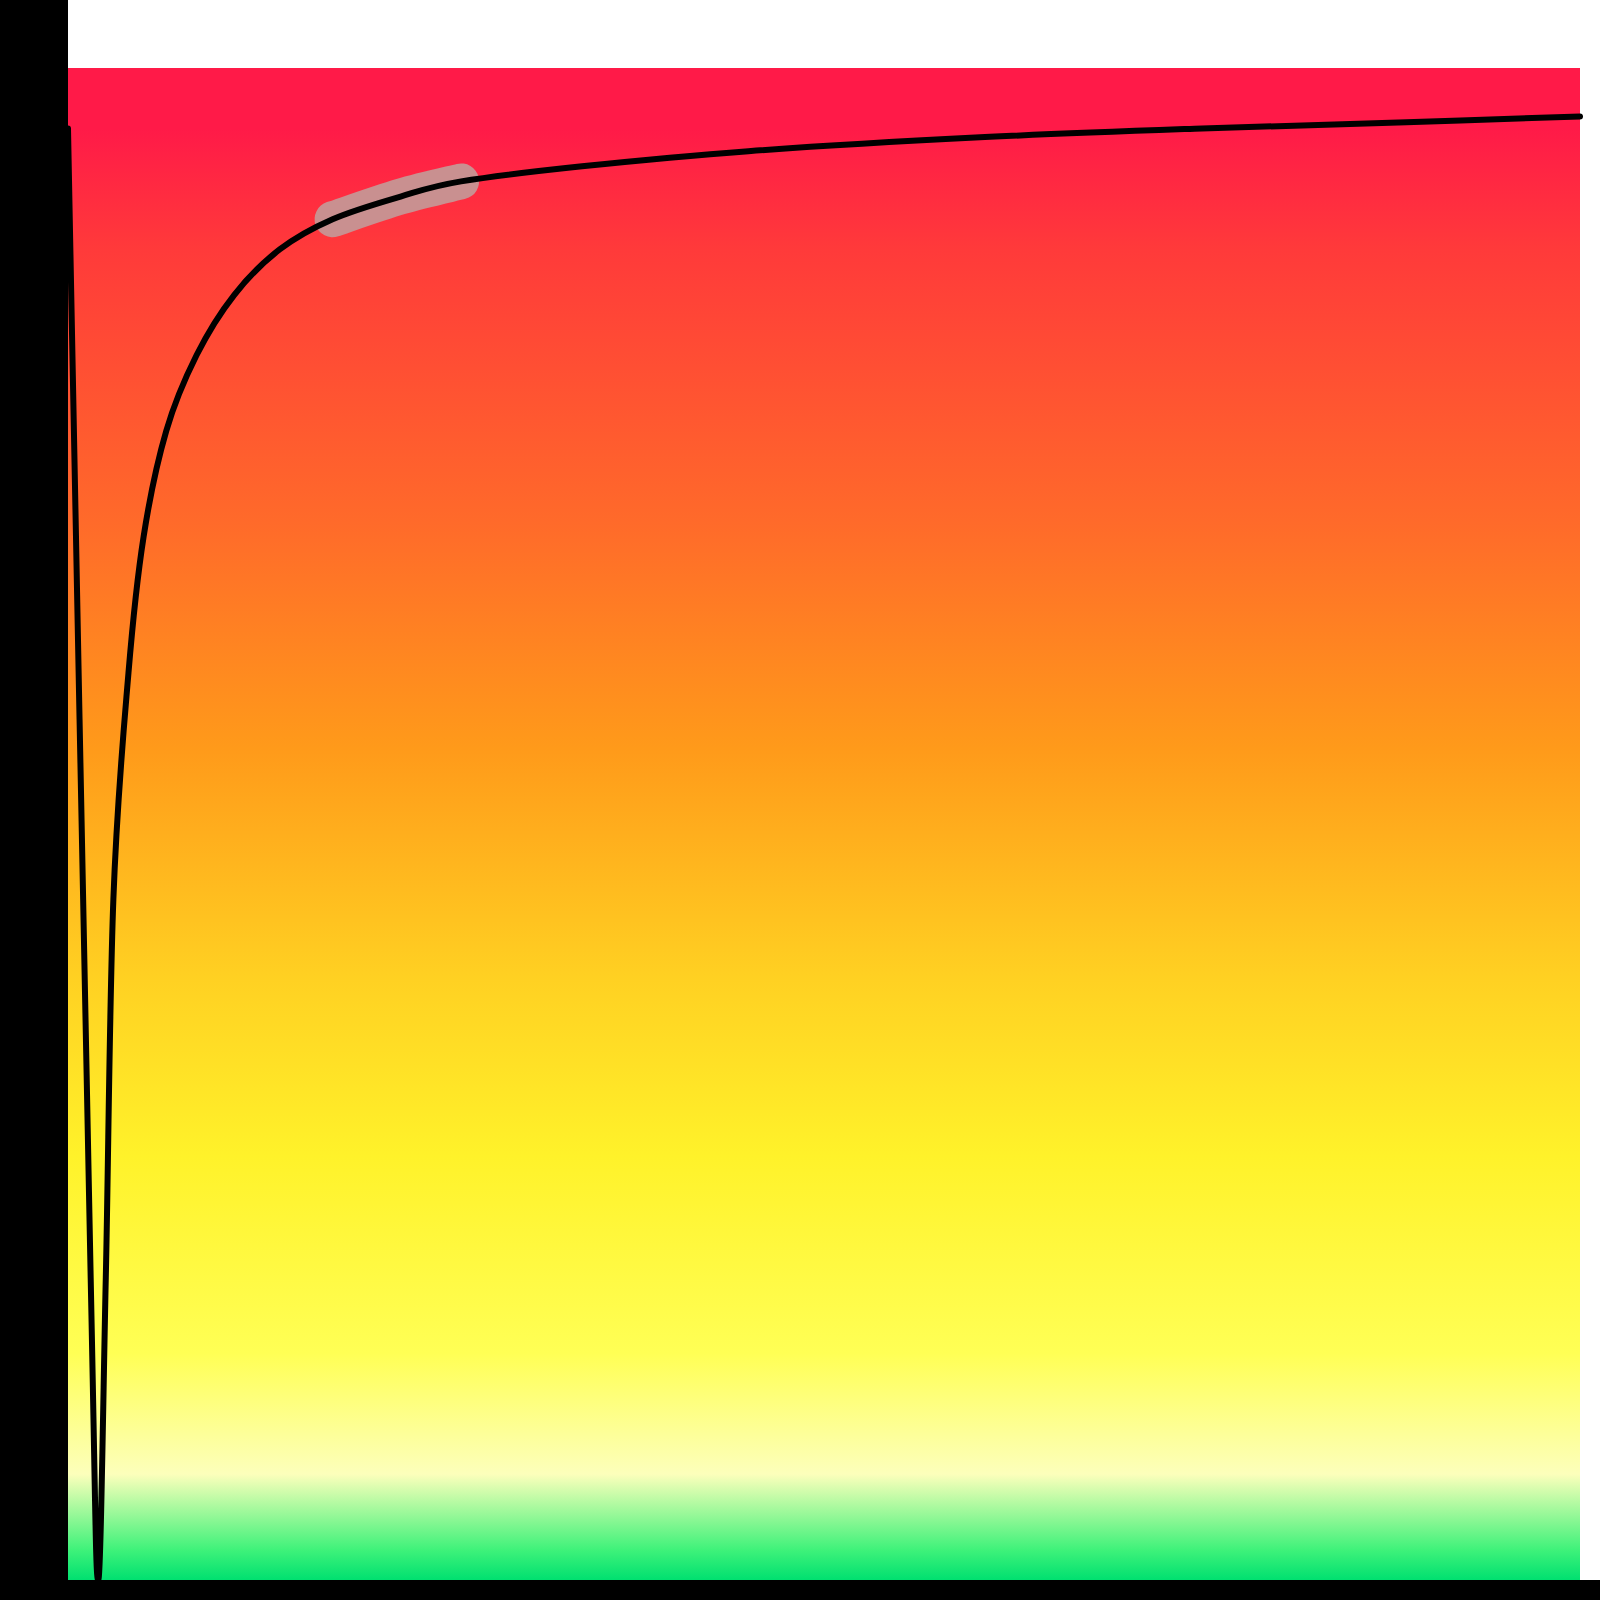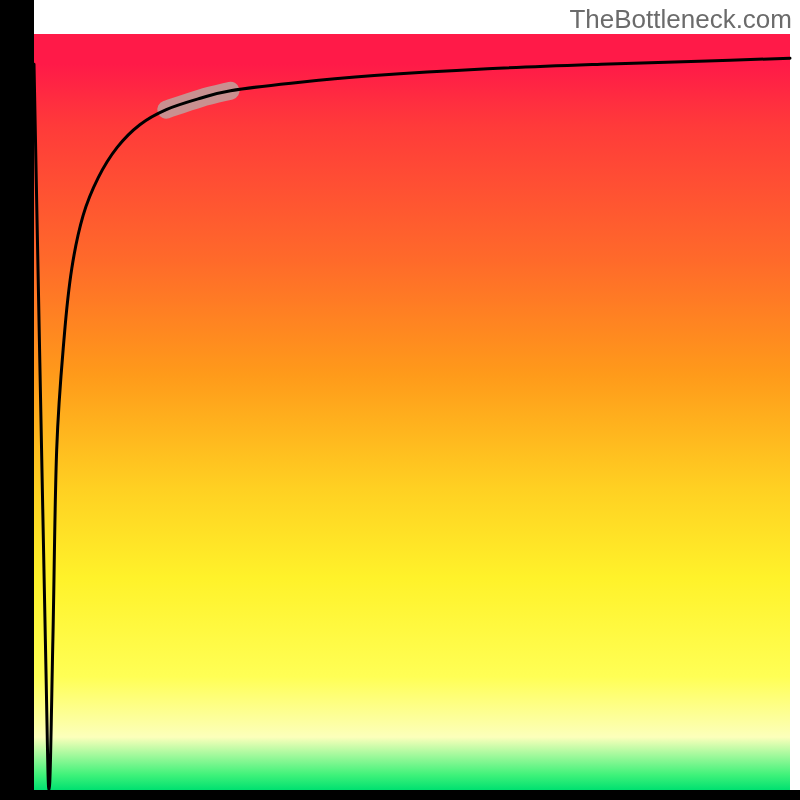--- a/index.html
+++ b/index.html
@@ -72,20 +72,19 @@
 </head>
 <body>
 
 <div class="chart-container">
 
   <div class="plot-area"></div>
 
   <div class="chart-axis-left"></div>
   <div class="chart-axis-bottom"></div>
 
-  <div class="watermark">TheBottleneck.com</div>
 
   <svg class="curve" viewBox="0 0 800 800">
     <path id="highlight-path" fill="none" stroke="#c99090" stroke-width="18" stroke-linecap="round" d="M 166.29999999999998 109.60000000000002 C 171.96999999999997 107.71000000000002 189.60999999999999 101.41000000000001 200.32 98.25999999999999 C 211.03 95.10999999999997 225.52 91.95999999999994 230.56 90.69999999999993"></path>
     <path id="curve-path" fill="none" stroke="#000000" stroke-width="3" stroke-linejoin="round" stroke-linecap="round" d="M 34 64.24000000000001 C 35.89 160 42.82 517.8399999999999 45.34 638.8 C 47.86000000000001 759.76 47.86000000000001 790 49.120000000000005 790 C 50.38 790 51.64000000000001 695.5 52.900000000000006 638.8 C 54.160000000000004 582.0999999999999 54.79 500.2 56.68 449.8 C 58.57 399.40000000000003 61.720000000000006 366.64000000000004 64.24000000000001 336.40000000000003 C 66.76 306.16 68.65 288.52000000000004 71.80000000000001 268.36 C 74.95000000000002 248.2 78.73 230.55999999999995 83.14 215.43999999999994 C 87.55 200.31999999999994 92.59 188.98 98.26 177.64 C 103.93 166.29999999999998 110.22999999999999 156.21999999999997 117.16 147.39999999999998 C 124.09 138.57999999999998 131.65 131.02 139.84 124.72000000000003 C 148.03 118.42000000000003 156.21999999999997 114.01000000000003 166.29999999999998 109.60000000000002 C 176.38 105.19000000000001 189.60999999999999 101.41000000000001 200.32 98.25999999999999 C 211.03 95.10999999999997 215.44 93.21999999999993 230.56 90.69999999999993 C 245.68 88.17999999999994 267.1 85.65999999999997 291.04 83.13999999999999 C 314.98 80.62 341.44 77.97400000000005 374.2 75.58000000000004 C 406.96 73.18600000000004 449.79999999999995 70.66599999999995 487.59999999999997 68.77599999999995 C 525.4 66.88599999999995 565.72 65.50000000000001 601 64.24000000000001 C 636.28 62.98 667.78 62.2239999999999 699.28 61.215999999999894 C 730.78 60.20799999999989 774.88 58.69599999999999 790 58.19200000000001"></path>
   </svg>
 
 </div>
 
 </body></html>

